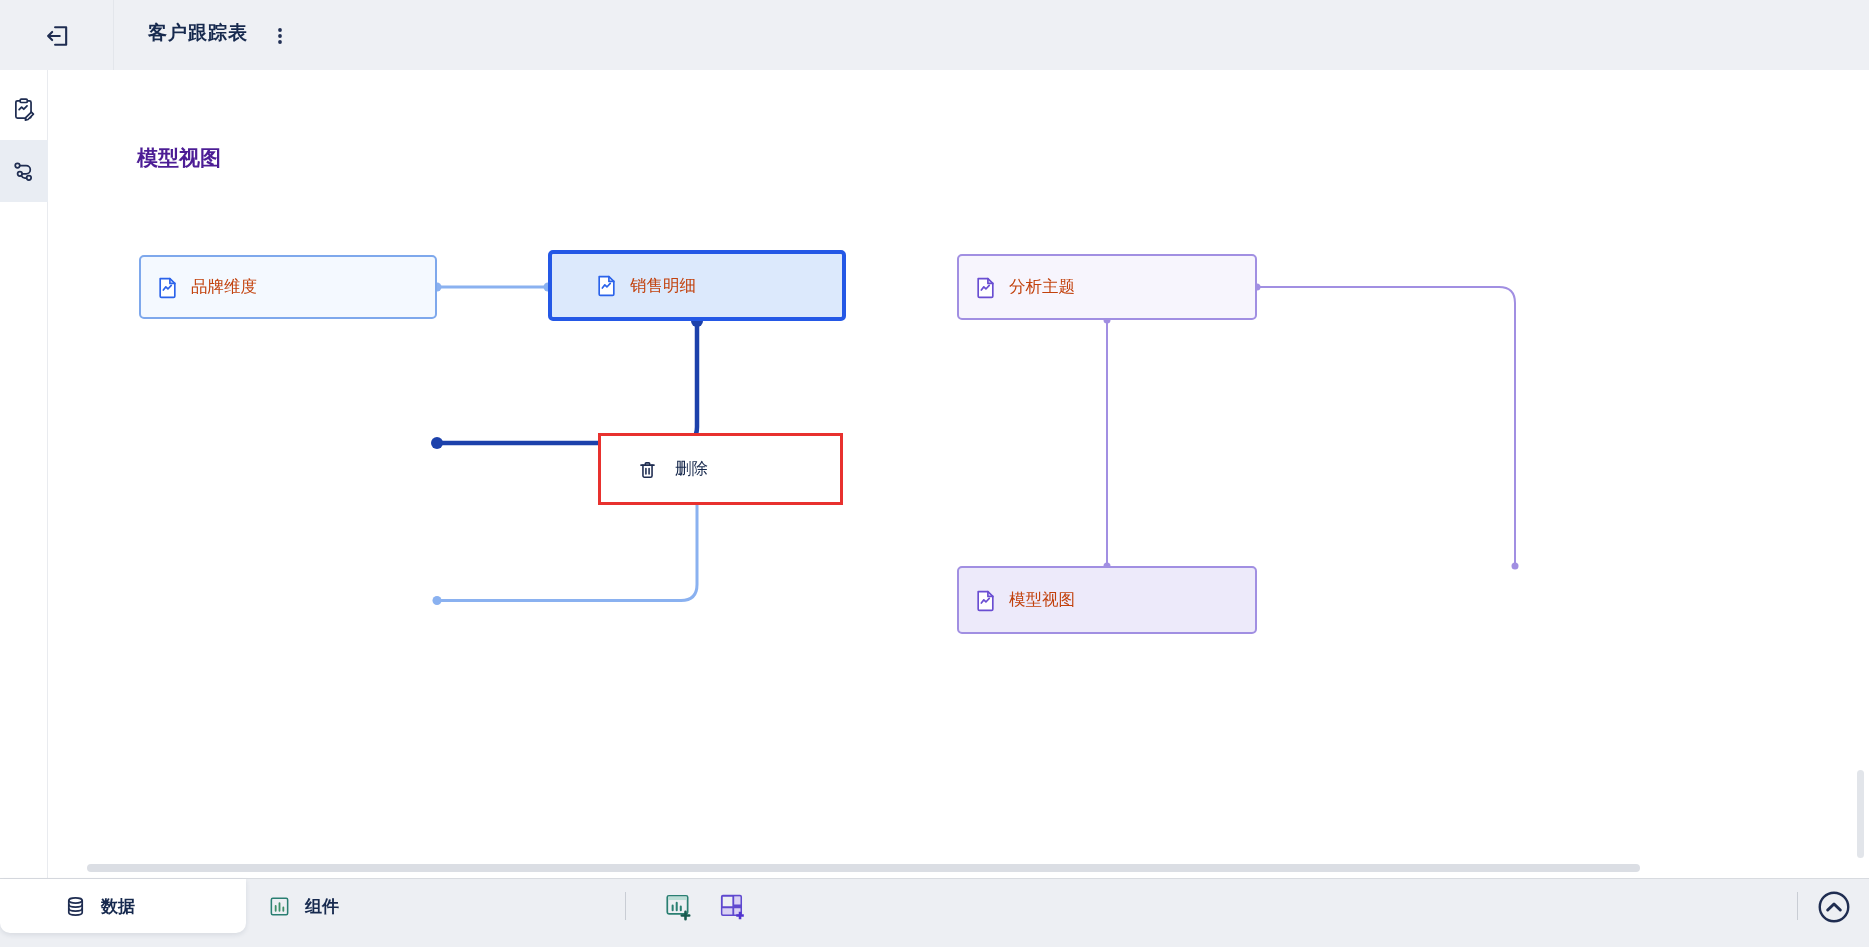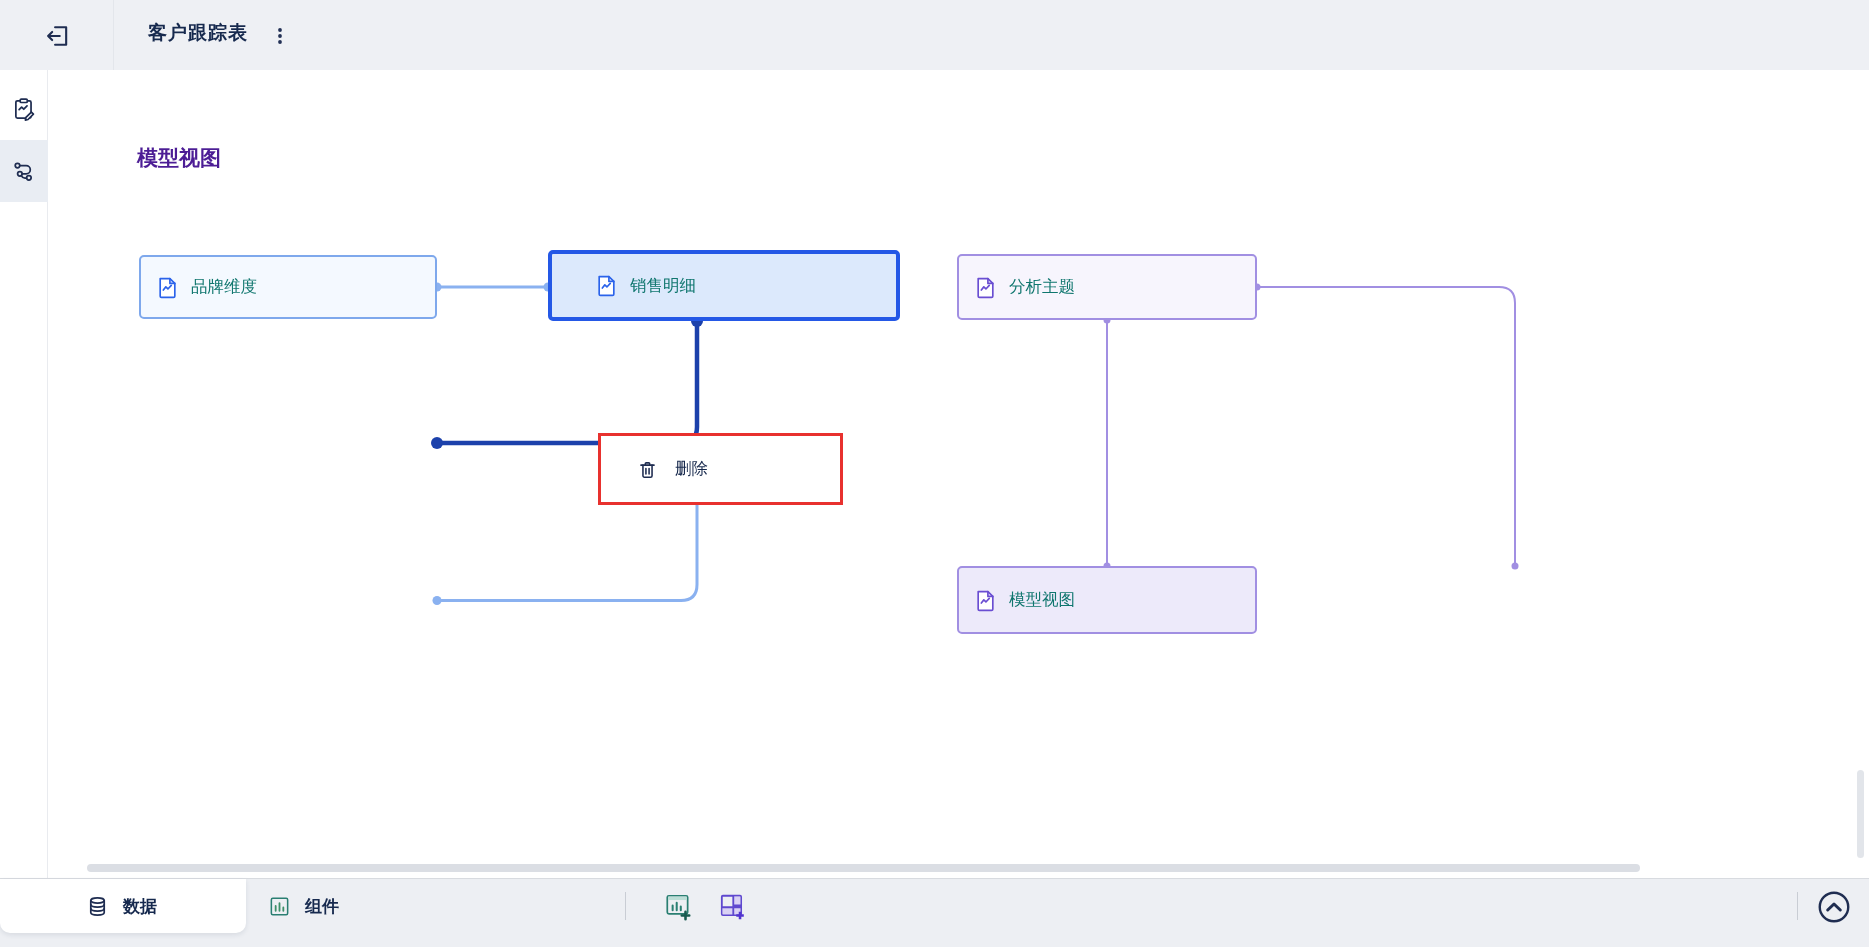--- a/index.html
+++ b/index.html
@@ -22,34 +22,34 @@
   .side-item.active { background:#e9edf3; }
 
   
   #canvas { position:absolute; left:48px; top:70px; width:1821px; height:808px; background:#fff; }
   #canvas-title { position:absolute; left:89px; top:74px; font-size:21px; font-weight:700; color:#4c1d95; }
   #edges { position:absolute; left:-48px; top:-70px; width:1869px; height:947px; z-index:1; pointer-events:none; }
   #edges g { pointer-events:stroke; }
   #nodes { position:absolute; left:-48px; top:-70px; width:1869px; height:947px; z-index:2; pointer-events:none; }
   .node { position:absolute; border-radius:5px; display:flex; align-items:center; padding-left:16px; gap:13px; pointer-events:auto; cursor:move; }
   .node-icon { display:flex; width:21px; height:23px; }
-  .node-label { font-size:16.5px; color:#0f766e; }
+  .node-label { font-size:16.5px; color:#c2410c; }
 
   #ctx-menu { position:absolute; left:550px; top:363px; width:245px; height:72px; background:#fff; border:3px solid #e8312e; z-index:4; display:flex; }
   .menu-item { flex:1; display:flex; align-items:center; padding-left:36px; gap:17px; cursor:pointer; color:#1f2d51; }
   .menu-item span { font-size:16.5px; color:#17294d; }
 
   #hscroll { position:absolute; left:39px; top:794px; width:1553px; height:8px; border-radius:4px; background:#dbdee4; z-index:5; }
   #vscroll { position:absolute; left:1809px; top:700px; width:7px; height:88px; border-radius:4px; background:#e2e5ea; z-index:5; }
 
   
   #bottombar { position:absolute; left:0; top:878px; width:1869px; height:69px; background:#edeff3; border-top:1px solid #d8dbe0; z-index:11; }
   .tab { position:absolute; top:0; height:54px; display:flex; align-items:center; gap:14px; cursor:pointer; }
   .tab .tab-label { font-size:17px; font-weight:700; color:#16294e; }
-  #tab-data { left:0; width:246px; padding-left:86px; background:#fff; border-radius:0 0 10px 10px; box-shadow:0 2px 5px rgba(31,45,81,.10); }
+  #tab-data { left:0; width:246px; padding-left:64px; background:#fff; border-radius:0 0 10px 10px; box-shadow:0 2px 5px rgba(31,45,81,.10); }
   #tab-comp { left:246px; width:180px; padding-left:22px; }
   .vdiv { position:absolute; top:13px; width:1px; height:28px; background:#c9cdd4; }
   #bottombar .icon-btn { position:absolute; background:none; border:none; cursor:pointer; padding:0; }
   #add-chart-btn { left:664px; top:13px; width:28px; height:30px; color:#2a7f72; }
   #add-grid-btn  { left:718px; top:13px; width:28px; height:30px; color:#5f48cf; }
   #collapse-btn  { left:1816px; top:10px; width:36px; height:36px; color:#1f2d51; }
   svg { display:block; }
 </style>
 </head>
 <body>
@@ -127,21 +127,21 @@
         <div class="node" style="left: 139px; top: 255px; width: 298px; height: 64px; background: rgb(244, 249, 255); border: 2px solid rgb(126, 168, 236);">
           <span class="node-icon" style="color: rgb(43, 99, 234);">
             <svg width="21" height="23" viewBox="0 0 20 22" fill="none" stroke="currentColor" stroke-width="1.6" stroke-linecap="round" stroke-linejoin="round">
               <path d="M3 2.5 h9.3 L17 7.1 V19.3 a1.2 1.2 0 0 1 -1.2 1.2 H4.2 A1.2 1.2 0 0 1 3 19.3 Z" fill="#ffffff"></path>
               <path d="M12.3 2.5 V7.1 H17"></path>
               <path d="M6 13.4 l2.4-3 2 2 3.2-3.4"></path>
             </svg>
           </span>
           <span class="node-label">品牌维度</span>
         </div>
-        <div class="node" style="left: 548px; top: 250px; width: 352px; height: 71px; background: rgb(220, 233, 252); border: 4px solid rgb(36, 88, 230); padding-left: 44px;">
+        <div class="node" style="left: 548px; top: 250px; width: 298px; height: 71px; background: rgb(220, 233, 252); border: 4px solid rgb(36, 88, 230); padding-left: 44px;">
           <span class="node-icon" style="color: rgb(43, 99, 234);">
             <svg width="21" height="23" viewBox="0 0 20 22" fill="none" stroke="currentColor" stroke-width="1.6" stroke-linecap="round" stroke-linejoin="round">
               <path d="M3 2.5 h9.3 L17 7.1 V19.3 a1.2 1.2 0 0 1 -1.2 1.2 H4.2 A1.2 1.2 0 0 1 3 19.3 Z" fill="#ffffff"></path>
               <path d="M12.3 2.5 V7.1 H17"></path>
               <path d="M6 13.4 l2.4-3 2 2 3.2-3.4"></path>
             </svg>
           </span>
           <span class="node-label">销售明细</span>
         </div>
         <div class="node" style="left: 957px; top: 254px; width: 300px; height: 66px; background: rgb(247, 245, 253); border: 2px solid rgb(161, 143, 226);">

